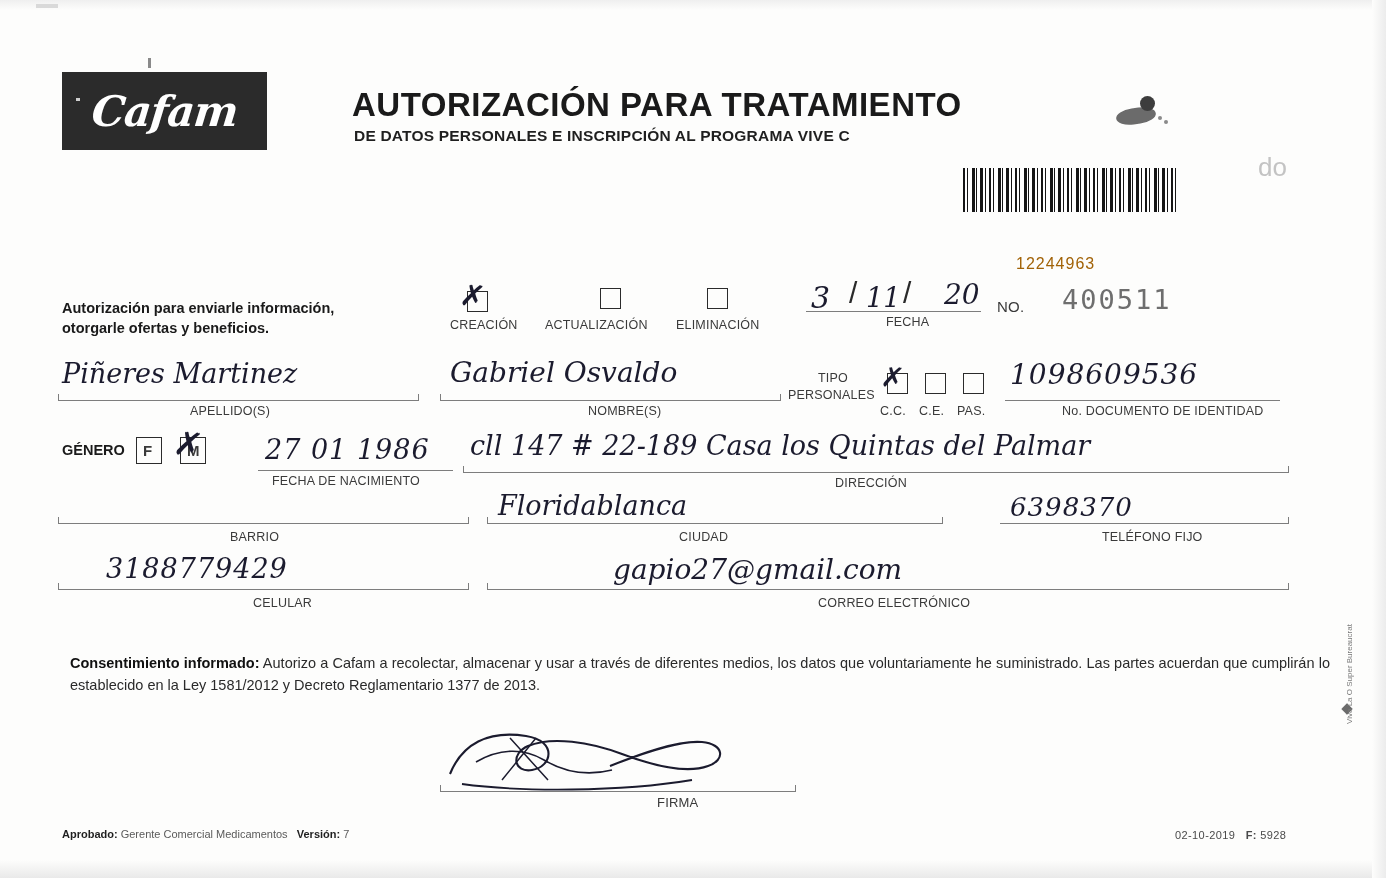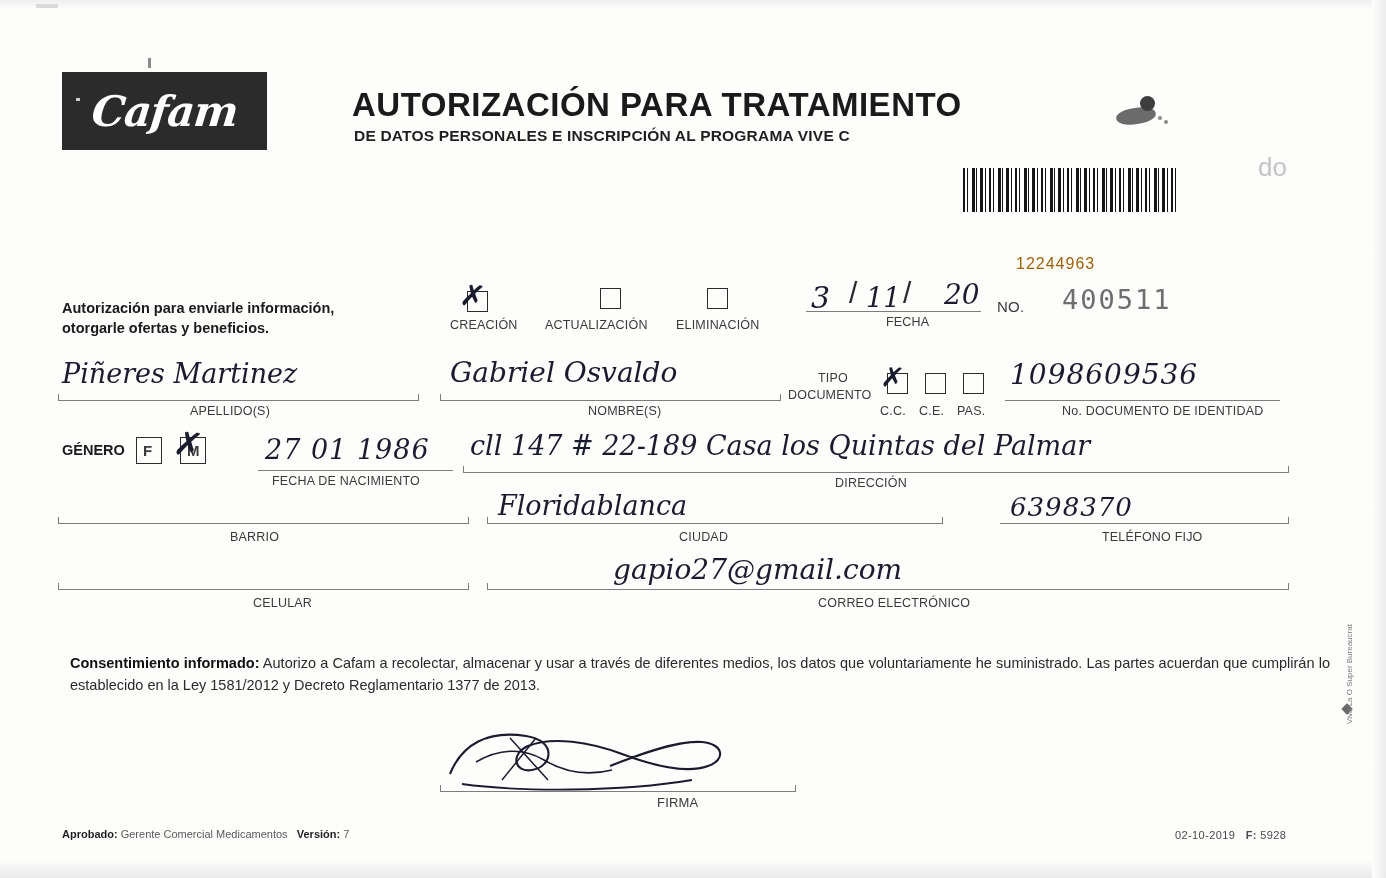--- a/index.html
+++ b/index.html
@@ -321,21 +321,21 @@
   <div class="tick-right" style="left:418px; top:394px; height:7px;"></div>
   <div class="lbl" style="left:190px; top:404px;">APELLIDO(S)</div>
 
   <div class="hw" style="left:450px; top:356px; font-size:28px;">Gabriel Osvaldo</div>
   <div class="rule" style="left:440px; top:400px; width:340px;"></div>
   <div class="tick-left" style="left:440px; top:394px; height:7px;"></div>
   <div class="tick-right" style="left:780px; top:394px; height:7px;"></div>
   <div class="lbl" style="left:588px; top:404px;">NOMBRE(S)</div>
 
   <div class="lbl" style="left:818px; top:371px;">TIPO</div>
-  <div class="lbl" style="left:788px; top:388px;">DOCUMENTO</div>
+  <div class="lbl" style="left:788px; top:388px;">PERSONALES</div>
 
   <div class="chk" style="left:887px; top:373px;"></div>
   <div class="hw-x" style="left:881px; top:361px; font-size:28px; transform:rotate(6deg);">✗</div>
   <div class="lbl" style="left:880px; top:404px;">C.C.</div>
 
   <div class="chk" style="left:925px; top:373px;"></div>
   <div class="lbl" style="left:919px; top:404px;">C.E.</div>
 
   <div class="chk" style="left:963px; top:373px;"></div>
   <div class="lbl" style="left:957px; top:404px;">PAS.</div>
@@ -371,20 +371,21 @@
   <div class="rule" style="left:487px; top:523px; width:455px;"></div>
   <div class="tick-left" style="left:487px; top:517px; height:7px;"></div>
   <div class="tick-right" style="left:942px; top:517px; height:7px;"></div>
   <div class="lbl" style="left:679px; top:530px;">CIUDAD</div>
 
   <div class="hw" style="left:1010px; top:492px; font-size:26px; letter-spacing:1px;">6398370</div>
   <div class="rule" style="left:1000px; top:523px; width:288px;"></div>
   <div class="tick-right" style="left:1288px; top:517px; height:7px;"></div>
   <div class="lbl" style="left:1102px; top:530px;">TELÉFONO FIJO</div>
 
+  <div class="hw" style="left:106px; top:553px; font-size:27px; letter-spacing:1px;">3188779429</div>
   <div class="rule" style="left:58px; top:589px; width:410px;"></div>
   <div class="tick-left" style="left:58px; top:583px; height:7px;"></div>
   <div class="tick-right" style="left:468px; top:583px; height:7px;"></div>
   <div class="lbl" style="left:253px; top:596px;">CELULAR</div>
 
   <div class="hw" style="left:613px; top:553px; font-size:28px;">gapio27@gmail.com</div>
   <div class="rule" style="left:487px; top:589px; width:801px;"></div>
   <div class="tick-left" style="left:487px; top:583px; height:7px;"></div>
   <div class="tick-right" style="left:1288px; top:583px; height:7px;"></div>
   <div class="lbl" style="left:818px; top:596px;">CORREO ELECTRÓNICO</div>

